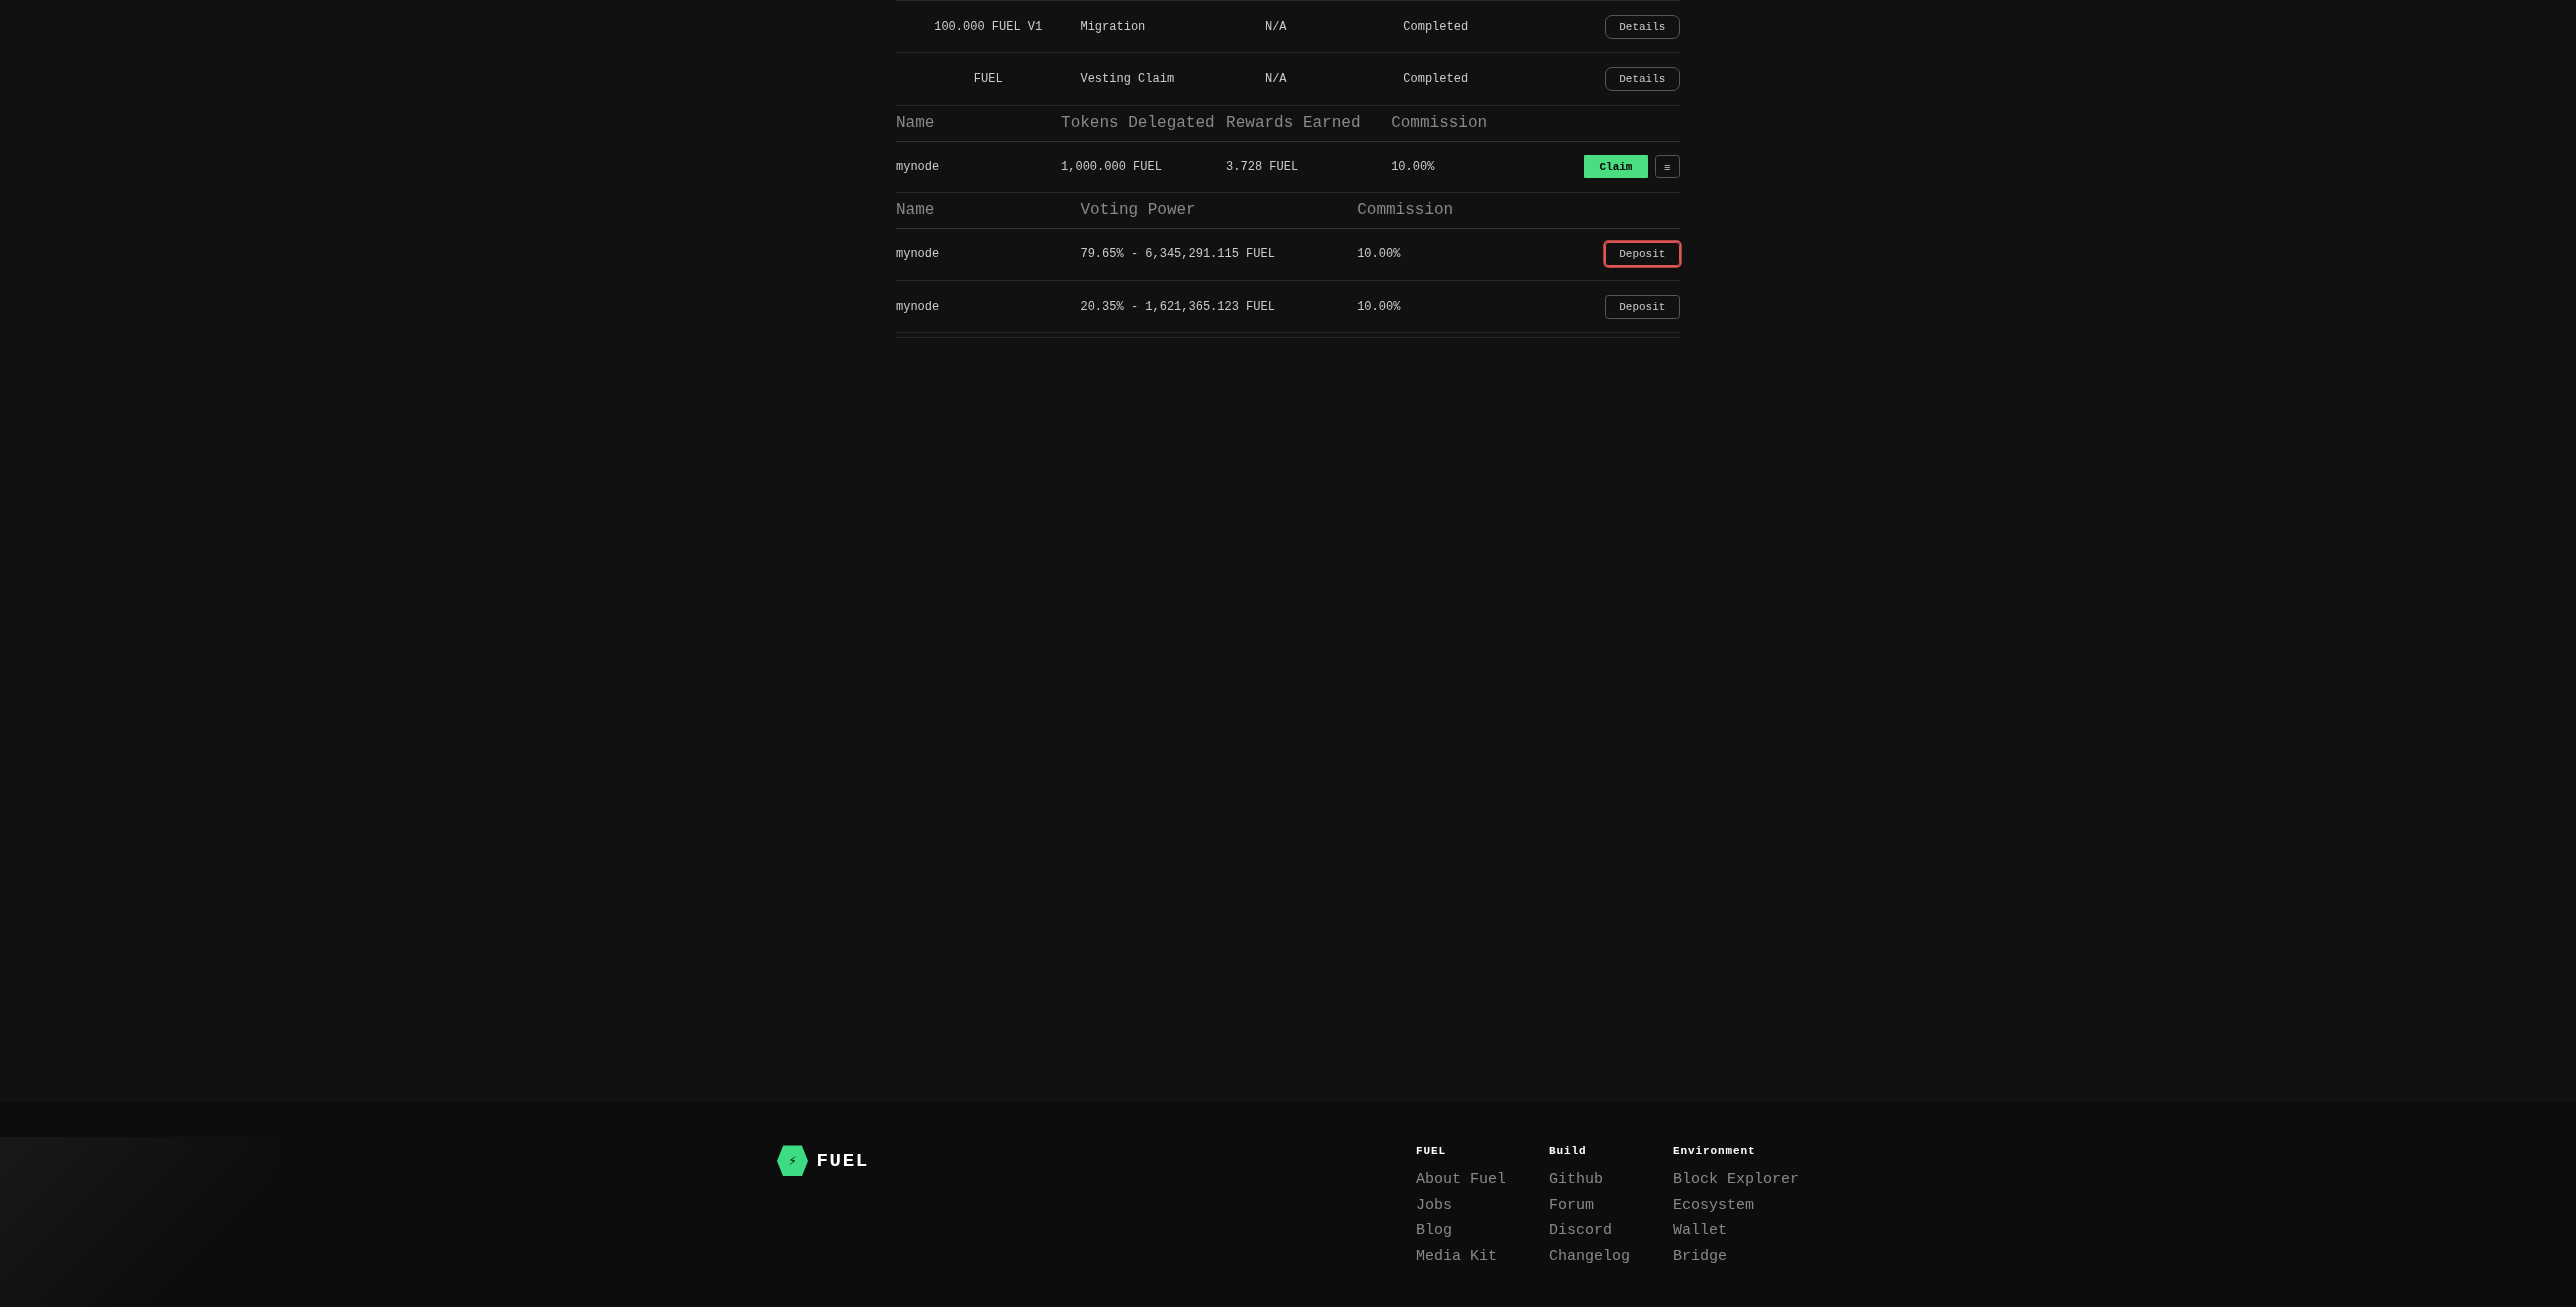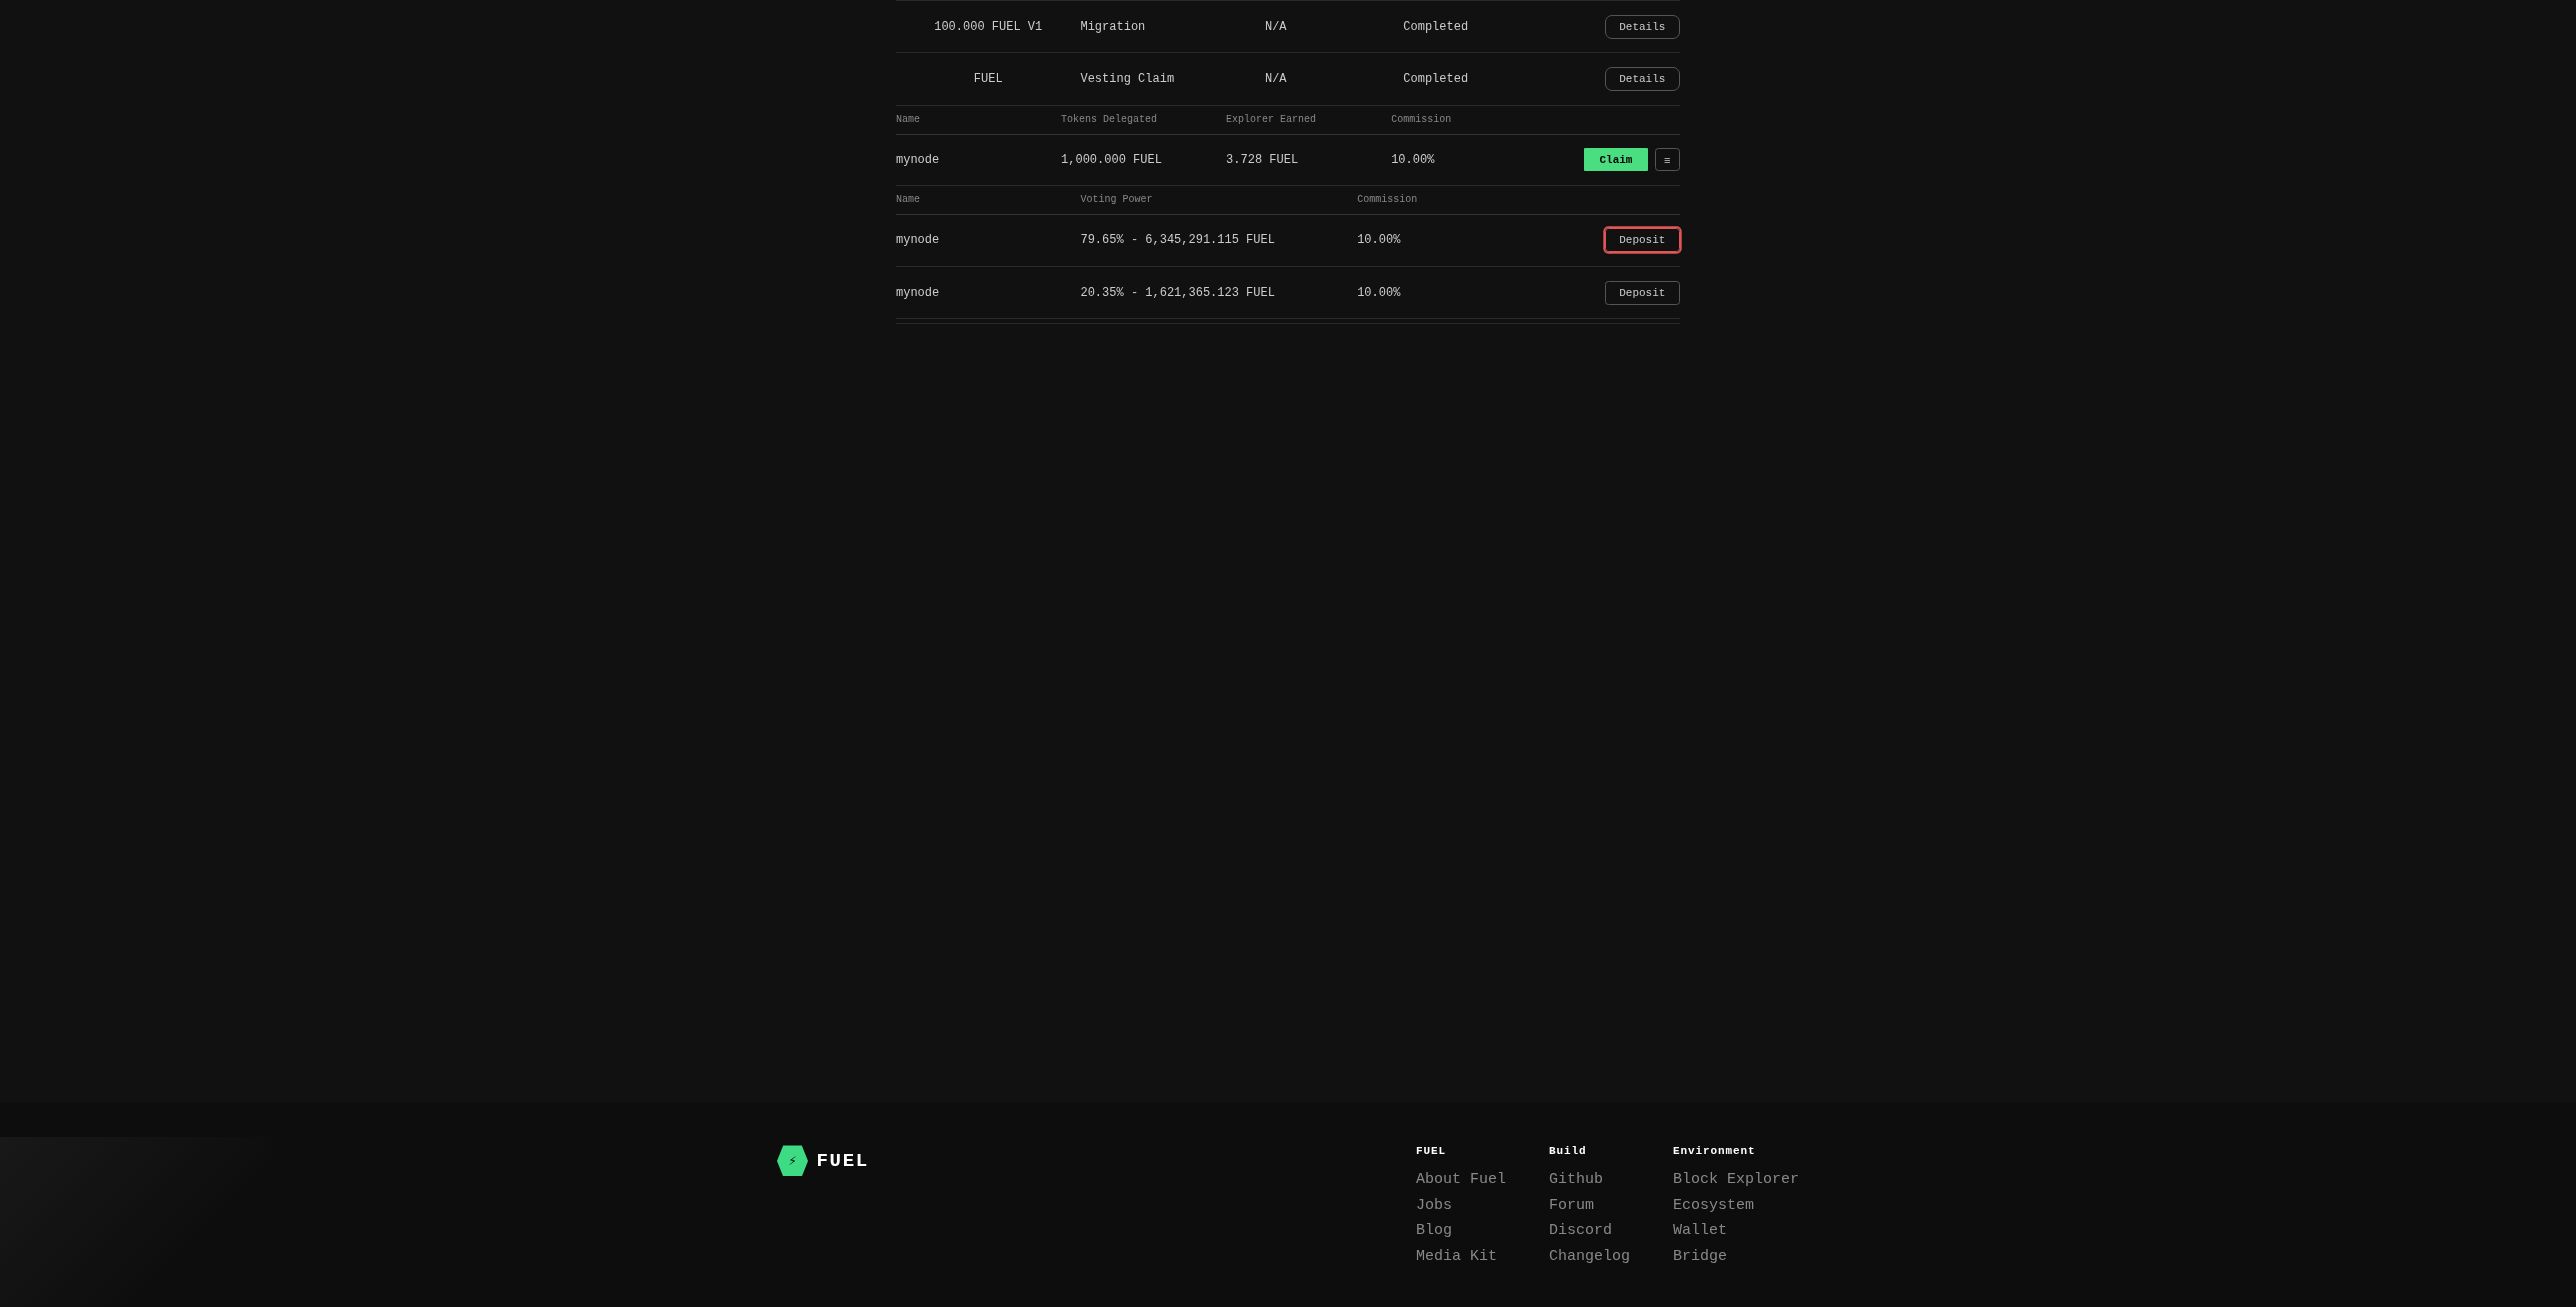--- a/index.html
+++ b/index.html
@@ -59,21 +59,21 @@
       letter-spacing: 0.4px;
     }
 
     
     .table-header {
       display: flex;
       align-items: flex-end;
       padding: 8.5px 0;
       border-bottom: 0.9px solid #333;
       color: #888;
-      font-size: 10px;
+      font-size: 16px;
     }
 
     
     .del-col-name { flex: 2; }
     .del-col-tokens { flex: 2; }
     .del-col-rewards { flex: 2; }
     .del-col-commission { flex: 2; }
     .del-col-actions { flex: 1.5; display: flex; justify-content: flex-end; gap: 6.8px; }
 
     .del-row {
@@ -285,21 +285,21 @@
         <button class="btn-details">Details</button>
       </div>
     </div>
   </div>
 
 
   <div>
     <div class="table-header">
       <div class="del-col-name">Name</div>
       <div class="del-col-tokens">Tokens Delegated</div>
-      <div class="del-col-rewards">Explorer Earned</div>
+      <div class="del-col-rewards">Rewards Earned</div>
       <div class="del-col-commission">Commission</div>
       <div class="del-col-actions"></div>
     </div>
     <div class="del-row">
       <div class="del-col-name">mynode</div>
       <div class="del-col-tokens">1,000.000 FUEL</div>
       <div class="del-col-rewards">3.728 FUEL</div>
       <div class="del-col-commission">10.00%</div>
       <div class="del-col-actions">
         <button class="btn-claim">Claim</button>

